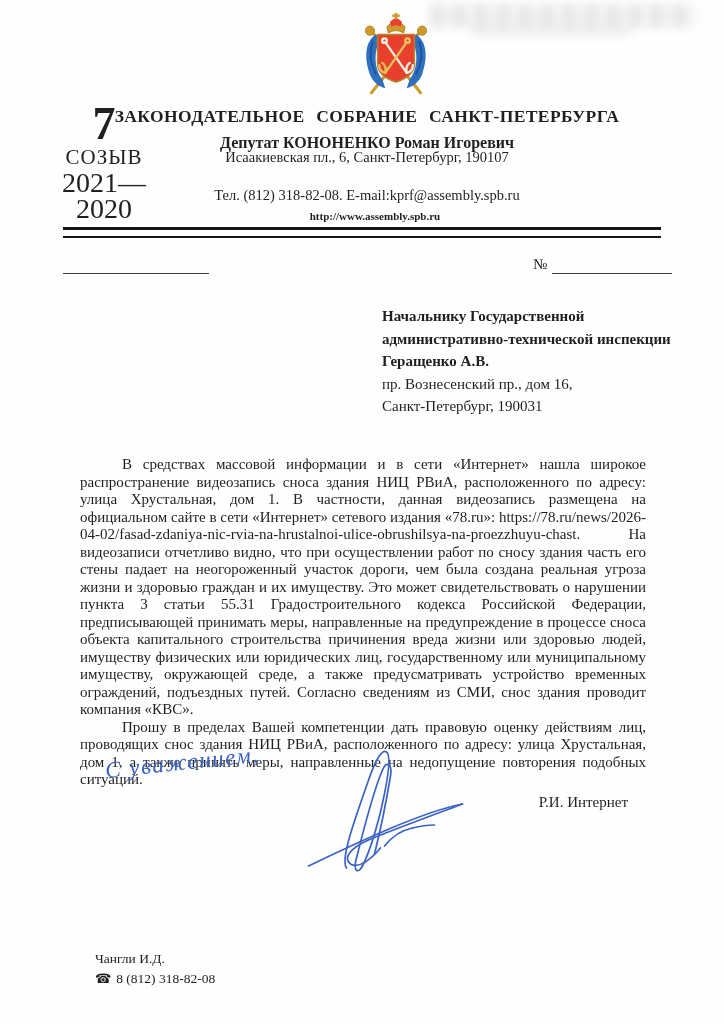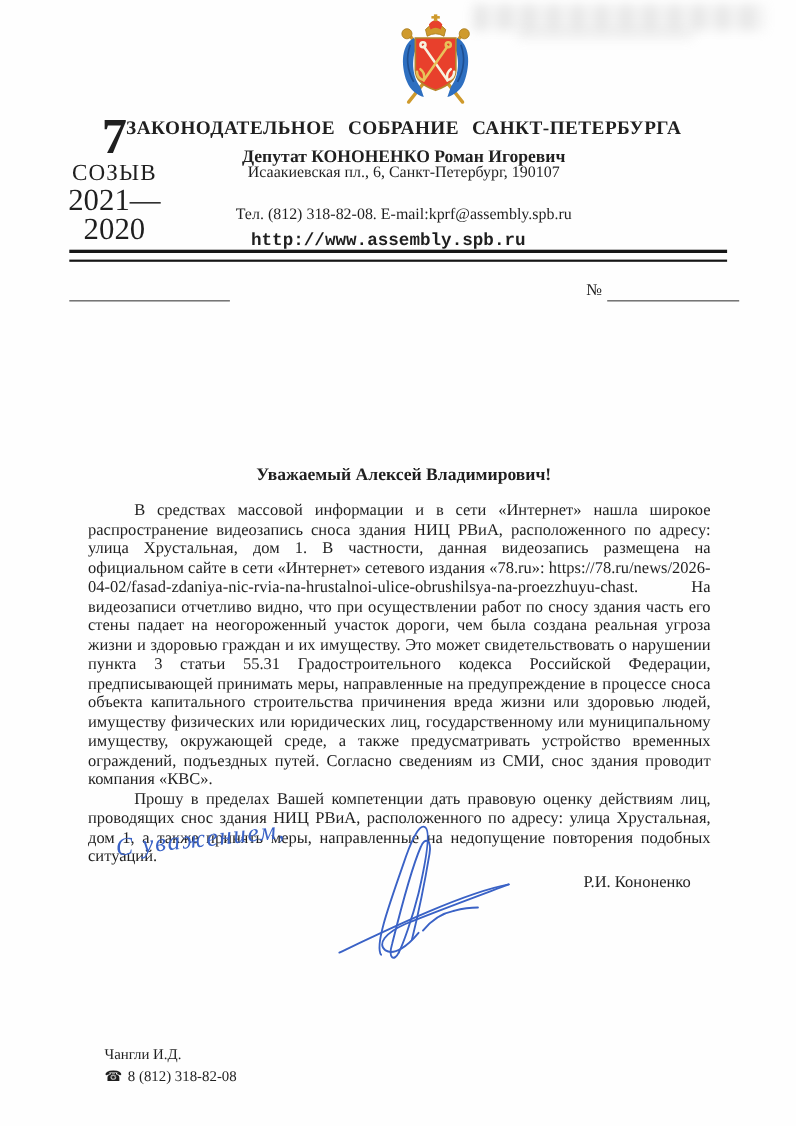--- a/index.html
+++ b/index.html
@@ -24,21 +24,21 @@
   .conv-years { font-size:28px; font-weight:normal; line-height:26px; }
 
   
   .crest-wrap { left:350px; top:8px; width:92px; height:96px; }
   .org-name { left:60px; top:106px; width:614px; text-align:center;
     font-weight:bold; font-size:17.5px; word-spacing:7px; letter-spacing:.4px; }
   .deputy { left:60px; top:134px; width:614px; text-align:center;
     font-weight:bold; font-size:16px; }
   .addr1 { left:60px; top:149px; width:614px; text-align:center; font-size:14.5px; }
   .addr2 { left:60px; top:187px; width:614px; text-align:center; font-size:14.5px; }
-  .site  { left:46px; top:210px; width:614px; text-align:center; font-size:16px; font-weight:bold;font-family:Liberation Mono, monospace; }
+  .site  { left:68px; top:210px; width:614px; text-align:center; font-size:11px; font-weight:bold; }
   .rule-double { left:63px; top:227px; width:598px; height:6px;
     border-top:3px solid #161616; border-bottom:2px solid #161616; }
 
   
   .date-rule { left:63px; top:273px; width:146px; border-top:1.5px solid #3c3c3c; }
   .num-sign { left:533px; top:256px; font-size:15px; }
   .num-rule { left:552px; top:273px; width:120px; border-top:1.5px solid #3c3c3c; }
 
   
   .recipient { left:382px; top:305px; width:300px; font-size:15px; line-height:22.5px; }
@@ -119,22 +119,28 @@
   <div class="abs org-name">ЗАКОНОДАТЕЛЬНОЕ СОБРАНИЕ САНКТ-ПЕТЕРБУРГА</div>
   <div class="abs addr1">Исаакиевская пл., 6, Санкт-Петербург, 190107</div>
   <div class="abs addr2">Тел. (812) 318-82-08. E-mail:kprf@assembly.spb.ru</div>
   <div class="abs site">http://www.assembly.spb.ru</div>
   <div class="abs rule-double"></div>
 
   <div class="abs date-rule"></div>
   <div class="abs num-sign">№</div>
   <div class="abs num-rule"></div>
 
+  <div class="abs recipient">
+    <div class="b">Начальнику Государственной</div>
+    <div class="b">административно-технической инспекции</div>
+    <div class="b">Геращенко А.В.</div>
+    <div>пр. Вознесенский пр., дом 16,</div>
+    <div>Санкт-Петербург, 190031</div>
+  </div>
 
-  <div class="abs salutation">Уважаемый Алексей Владимирович!</div>
 
   <div class="abs body-text">
     <p>В средствах массовой информации и в сети «Интернет» нашла широкое распространение видеозапись сноса здания НИЦ РВиА, расположенного по адресу: улица Хрустальная, дом 1. В частности, данная видеозапись размещена на официальном сайте в сети «Интернет» сетевого издания «78.ru»: https://78.ru/news/2026-04-02/fasad-zdaniya-nic-rvia-na-hrustalnoi-ulice-obrushilsya-na-proezzhuyu-chast. На видеозаписи отчетливо видно, что при осуществлении работ по сносу здания часть его стены падает на неогороженный участок дороги, чем была создана реальная угроза жизни и здоровью граждан и их имуществу. Это может свидетельствовать о нарушении пункта 3 статьи 55.31 Градостроительного кодекса Российской Федерации, предписывающей принимать меры, направленные на предупреждение в процессе сноса объекта капитального строительства причинения вреда жизни или здоровью людей, имуществу физических или юридических лиц, государственному или муниципальному имуществу, окружающей среде, а также предусматривать устройство временных ограждений, подъездных путей. Согласно сведениям из СМИ, снос здания проводит компания «КВС».</p>
     <p>Прошу в пределах Вашей компетенции дать правовую оценку действиям лиц, проводящих снос здания НИЦ РВиА, расположенного по адресу: улица Хрустальная, дом 1, а также принять меры, направленные на недопущение повторения подобных ситуаций.</p>
   </div>
 
   <div class="abs regards">С уважением,</div>
 
   <div class="abs signature">
     <svg viewBox="0 0 170 140" width="175" height="140">
@@ -142,20 +148,20 @@
         <path d="M46,126 C40,118 52,84 66,44 C72,26 80,6 86,10 C92,14 86,44 80,70 C74,94 66,116 62,124"></path>
         <path d="M62,124 C58,132 52,130 56,116 C62,92 74,46 82,28 C86,18 92,22 90,34 C86,58 78,96 74,112"></path>
         <path d="M8,124 C50,104 120,70 162,62"></path>
         <path d="M162,62 C130,74 92,88 68,98 C50,106 42,116 50,122 C58,127 70,118 80,106"></path>
         <path d="M84,104 C92,94 102,88 112,86"></path>
         <path d="M112,86 C120,84 128,83 134,83"></path>
       </g>
     </svg>
   </div>
 
-  <div class="abs signer">Р.И. Кононенко</div>
+  <div class="abs signer">Р.И. Интернет</div>
 
   <div class="abs executor">Чангли И.Д.</div>
   <div class="abs exec-phone">
     <span class="phone-glyph">☎</span><span>8 (812) 318-82-08</span>
   </div>
 
 </div>
 
 </body></html>

